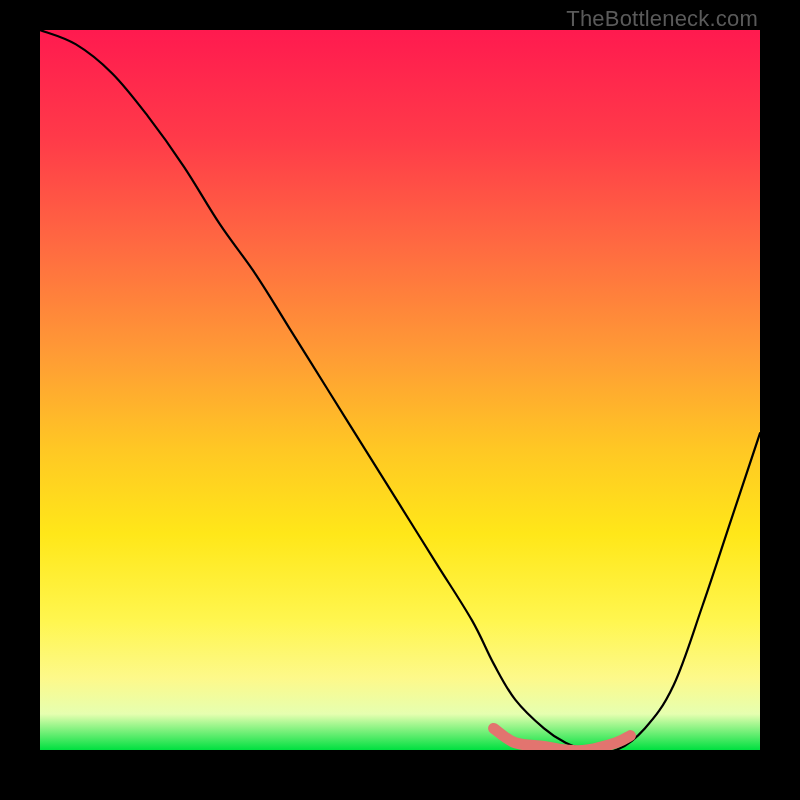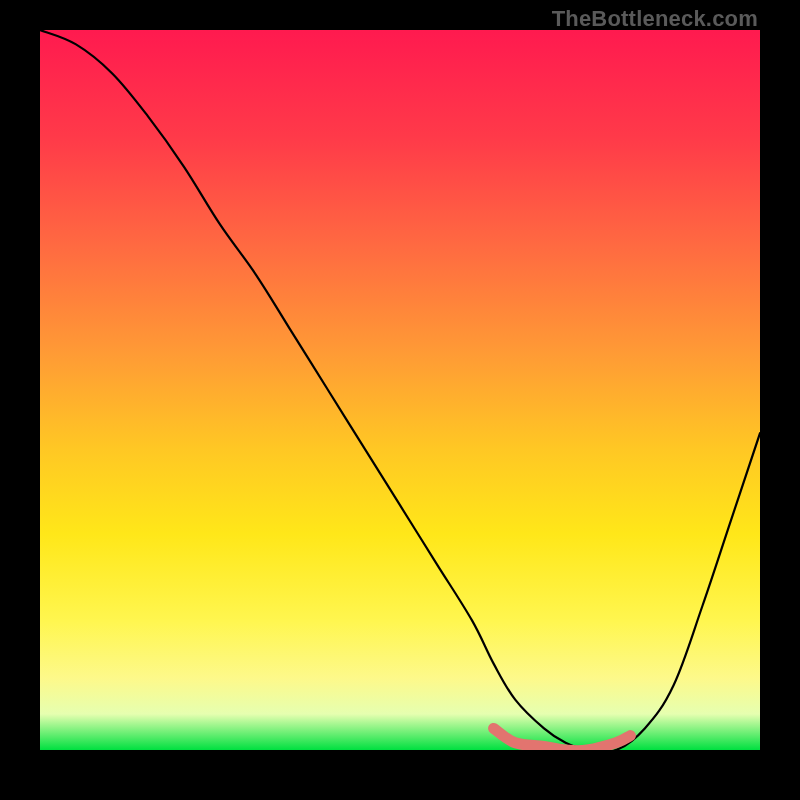--- a/index.html
+++ b/index.html
@@ -47,21 +47,21 @@
     left: 0; top: 0;
     width: 720px;
     height: 720px;
   }
   .watermark {
     position: absolute;
     top: 6px;
     right: 42px;
     color: #5a5a5a;
     font-size: 22px;
-    font-weight: bold;
+    font-weight: normal;
     letter-spacing: 0.2px;
   }
 </style>
 </head>
 <body>
 
 <div class="chart-container">
   <div class="watermark">TheBottleneck.com</div>
 
   <div class="plot-area">

